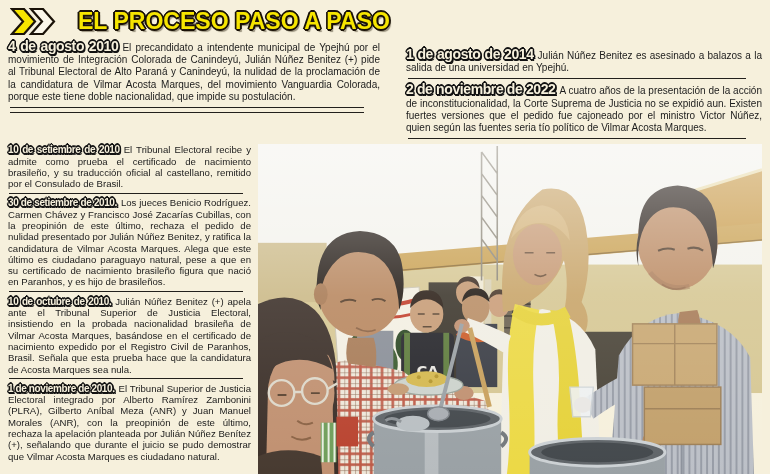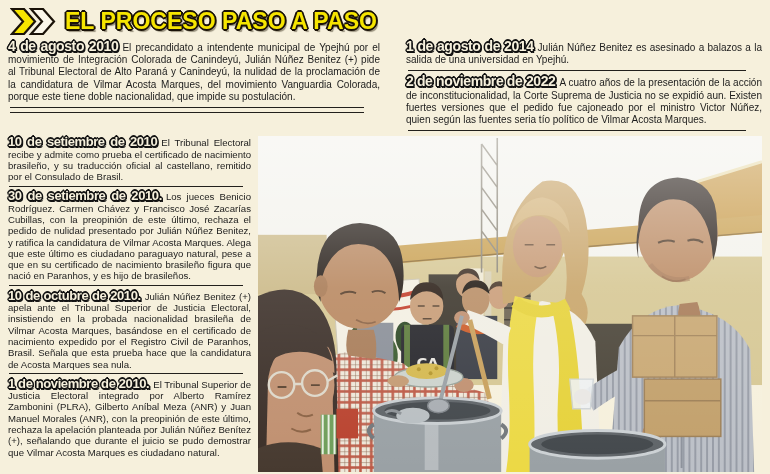--- a/index.html
+++ b/index.html
@@ -8,55 +8,55 @@
 
   .page {
     width:770px; height:474px;
     background:#f6f0dc;
     padding:5px 8px 4px 8px;
     overflow:hidden;
     position:relative;
   }
 
   
-  .hdr { display:flex; align-items:center; gap:9px; height:32px; margin:0 0 3px 2px; }
+  .hdr { display:flex; align-items:center; gap:22px; height:32px; margin:0 0 3px 2px; }
   .hdr svg { flex:0 0 auto; }
   .hdr h1 {
     margin:0; font-size:24px; font-weight:bold; letter-spacing:0px;
     transform:scaleX(.96); transform-origin:left center;
     color:#f6e500;
     text-shadow:
       -1px -1px 0 #1a1208, 1px -1px 0 #1a1208, -1px 1px 0 #1a1208, 1px 1px 0 #1a1208,
       -2px 0 0 #1a1208, 2px 0 0 #1a1208, 0 2px 0 #1a1208, 0 -2px 0 #1a1208,
       2px 3px 1px rgba(40,30,10,.45);
     white-space:nowrap;
   }
 
   
   .top-row { display:flex; gap:26px; }
   .col-wide { width:372px; flex:0 0 auto; }
-  .col-right { flex:1 1 auto; }
+  .col-right { flex:1 1 auto;margin-top:8px; }
   .main-row { display:flex; margin-top:1px; }
   .col-narrow { width:250px; flex:0 0 auto; padding-right:7px; }
   .photo-wrap { flex:1 1 auto; height:336px; position:relative; margin-top:3px; }
   .photo-wrap svg.photo { position:absolute; inset:0; width:100%; height:100%; }
 
   
   .entry { margin:0; text-align:justify; font-size:10px; line-height:12.2px; color:#1c1c1c; }
   .col-narrow .entry { font-size:9.6px; line-height:11.3px; }
   .edate {
     font-weight:bold; font-size:14px; letter-spacing:-0.4px; margin-right:4px;
     color:#f7f1dd;
     text-shadow:
       -1px -1px 0 #121212, 1px -1px 0 #121212, -1px 1px 0 #121212, 1px 1px 0 #121212,
       -1.6px 0 0 #121212, 1.6px 0 0 #121212, 0 1.6px 0 #121212, 0 -1.6px 0 #121212,
       1.6px 2px 0 #121212;
     white-space:nowrap;
   }
-  .col-narrow .edate { font-size:13px; }
+  .col-narrow .edate { font-size:10px; }
   .rule { border-bottom:1.6px solid #22201c; margin:4px 16px 4px 2px; }
   .col-narrow .rule { margin:3.5px 8px 3.5px 1px; }
 </style>
 </head>
 <body>
 
 <div class="page">
 
   <div class="hdr">
     <svg width="46" height="27" viewBox="0 0 46 27" aria-hidden="true">

